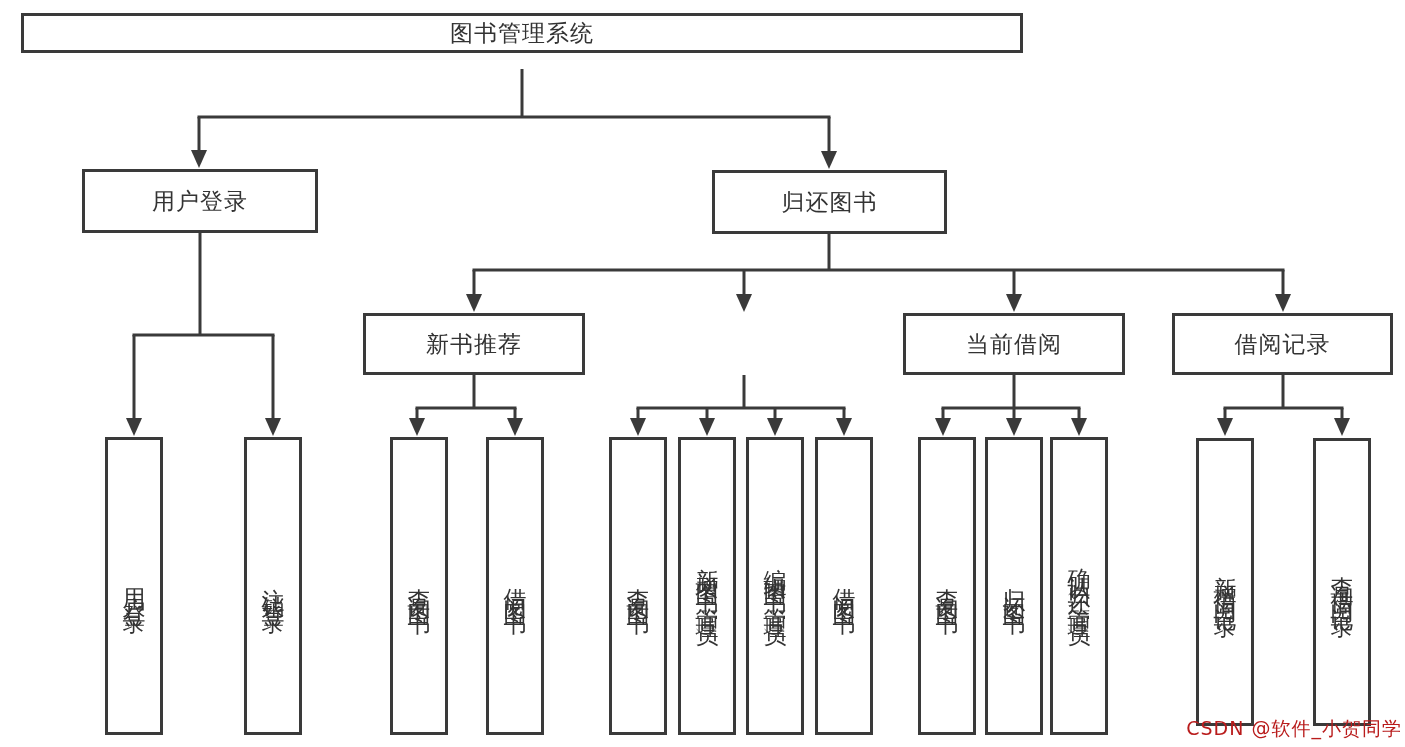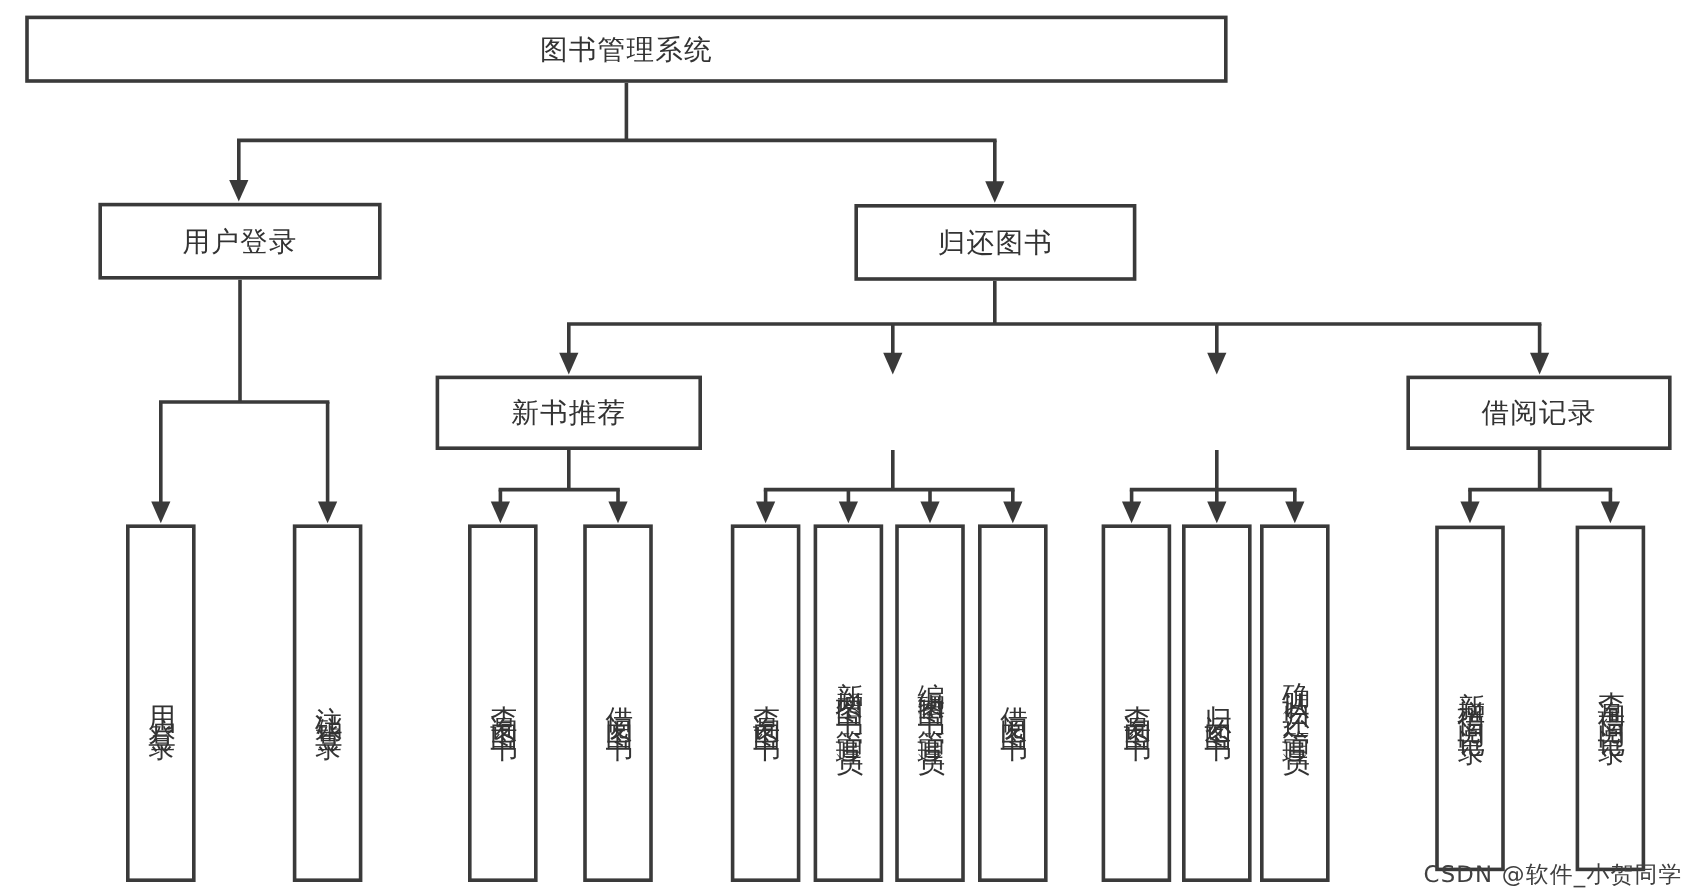--- a/index.html
+++ b/index.html
@@ -47,27 +47,27 @@
     top: 437px;
     width: 58px;
     height: 298px;
   }
   .vbox.short { top: 438px; height: 288px; }
   .watermark {
     position: absolute;
     right: 3px;
     top: 716px;
     font-size: 19px;
-    color: #404040;
+    color: #b91c1c;
     letter-spacing: 1px;
     z-index: 4;
     white-space: nowrap;
   }
   
-  #n-root   { left: 21px;   top: 13px;  width: 1002px; height: 56px; }
+  #n-root   { left: 21px;   top: 13px;  width: 1002px; height: 40px; }
   #n-login  { left: 82px;   top: 169px; width: 236px;  height: 64px; }
   #n-mgmt   { left: 712px;  top: 170px; width: 235px;  height: 64px; }
   #n-nbr    { left: 363px;  top: 313px; width: 222px;  height: 62px; font-family: Liberation Serif, serif; }
   #n-bb     { left: 633px;  top: 313px; width: 222px;  height: 62px; }
   #n-cb     { left: 903px;  top: 313px; width: 222px;  height: 62px; }
   #n-br     { left: 1172px; top: 313px; width: 221px;  height: 62px; }
   #l-a1 { left: 105px; }
   #l-a2 { left: 244px; }
   #l-b1 { left: 390px; }
   #l-b2 { left: 486px; }
@@ -155,20 +155,21 @@
       <polygon points="1334,418 1350,418 1342,436"></polygon>
     </g>
   </svg>
 
   <div id="n-root" class="box">图书管理系统</div>
 
   <div id="n-login" class="box">用户登录</div>
   <div id="n-mgmt" class="box">归还图书</div>
 
   <div id="n-nbr" class="box">新书推荐</div>
+  <div id="n-cb" class="box">当前借阅</div>
   <div id="n-br" class="box">借阅记录</div>
 
   <div id="l-a1" class="vbox">用户登录</div>
   <div id="l-a2" class="vbox">注销登录</div>
 
   <div id="l-b1" class="vbox">查询图书</div>
   <div id="l-b2" class="vbox">借阅图书</div>
 
   <div id="l-c1" class="vbox">查询图书</div>
   <div id="l-c2" class="vbox">新增图书（管理员）</div>

